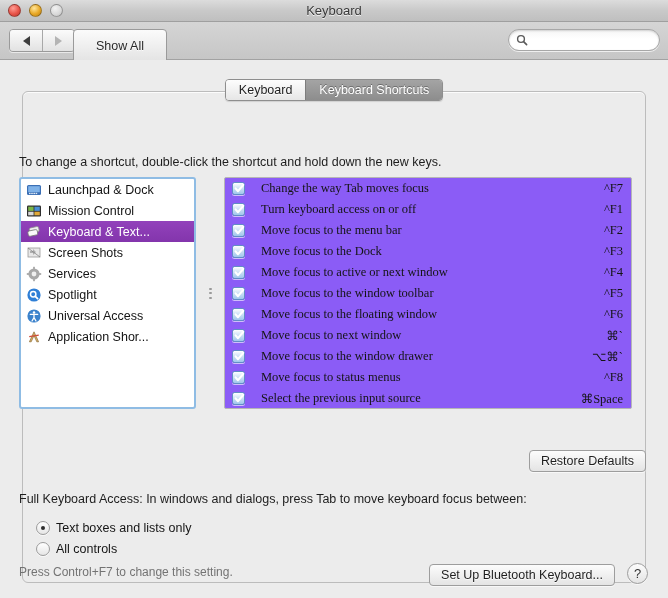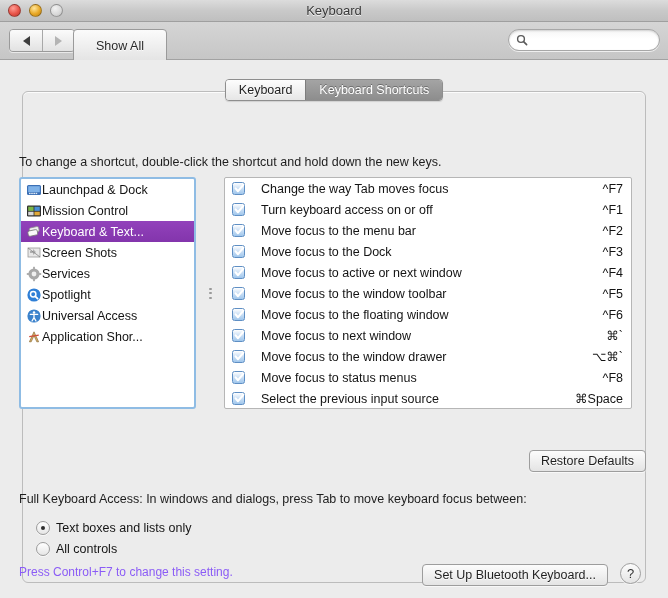--- a/index.html
+++ b/index.html
@@ -203,41 +203,42 @@
     align-items: center;
     height: 21px;
     padding-left: 5px;
     font-size: 12.5px;
     color: #141414;
   }
   .side-item.selected {
     background: linear-gradient(to bottom, #9242bb 0%, #8335ac 100%);
     color: #ffffff;
   }
-  .side-label { white-space: nowrap; }
+  .side-label { margin-left: 6px; white-space: nowrap; }
   .ico { width: 16px; height: 16px; flex: 0 0 16px; display: block; }
 
   .divider-handle {
     align-self: center;
     width: 8px;
     height: 232px;
     display: flex;
     align-items: center;
     justify-content: center;
   }
   .dots { width: 3px; height: 11px; display: flex; flex-direction: column; justify-content: space-between; }
   .dots i { display: block; width: 3px; height: 2px; background: #9a9a9a; border-radius: 1px; }
 
   .shortcuts {
     width: 408px;
     height: 232px;
-    background: #ffffff;
+    background: #8b5cf6;
     border: 1px solid #b6b6b6;
     border-radius: 2px;
     overflow: hidden;
+    font-family: Liberation Serif, serif;
   }
   .sc-row {
     display: flex;
     align-items: center;
     height: 21px;
     padding: 0 8px 0 7px;
     font-size: 12.5px;
     color: #141414;
   }
   .cb {
@@ -287,24 +288,24 @@
   }
   .rb.on::after {
     content: "";
     position: absolute;
     left: 4px; top: 4px;
     width: 4px; height: 4px;
     border-radius: 50%;
     background: #2d2d2d;
   }
 
-  .foot-note { position: absolute; left: 19px; top: 505px; font-size: 12px; color: #8b5cf6; }
+  .foot-note { position: absolute; left: 19px; top: 505px; font-size: 12px; color: #737373; }
 
   
-  .bottom-bar { position: absolute; left: 0; right: 16px; bottom: 0; height: 44px; }
+  .bottom-bar { position: absolute; left: 0; right: 9px; bottom: 0; height: 44px; }
   .bt-btn { position: absolute; right: 44px; top: 10px; }
   .help-btn {
     position: absolute;
     right: 11px; top: 9px;
     width: 21px; height: 21px;
     border-radius: 50%;
     border: 1px solid #9d9d9d;
     background: linear-gradient(to bottom, #fcfcfc 0%, #e4e4e4 100%);
     box-shadow: 0 1px 0 rgba(255,255,255,0.65);
     font-size: 13px;

